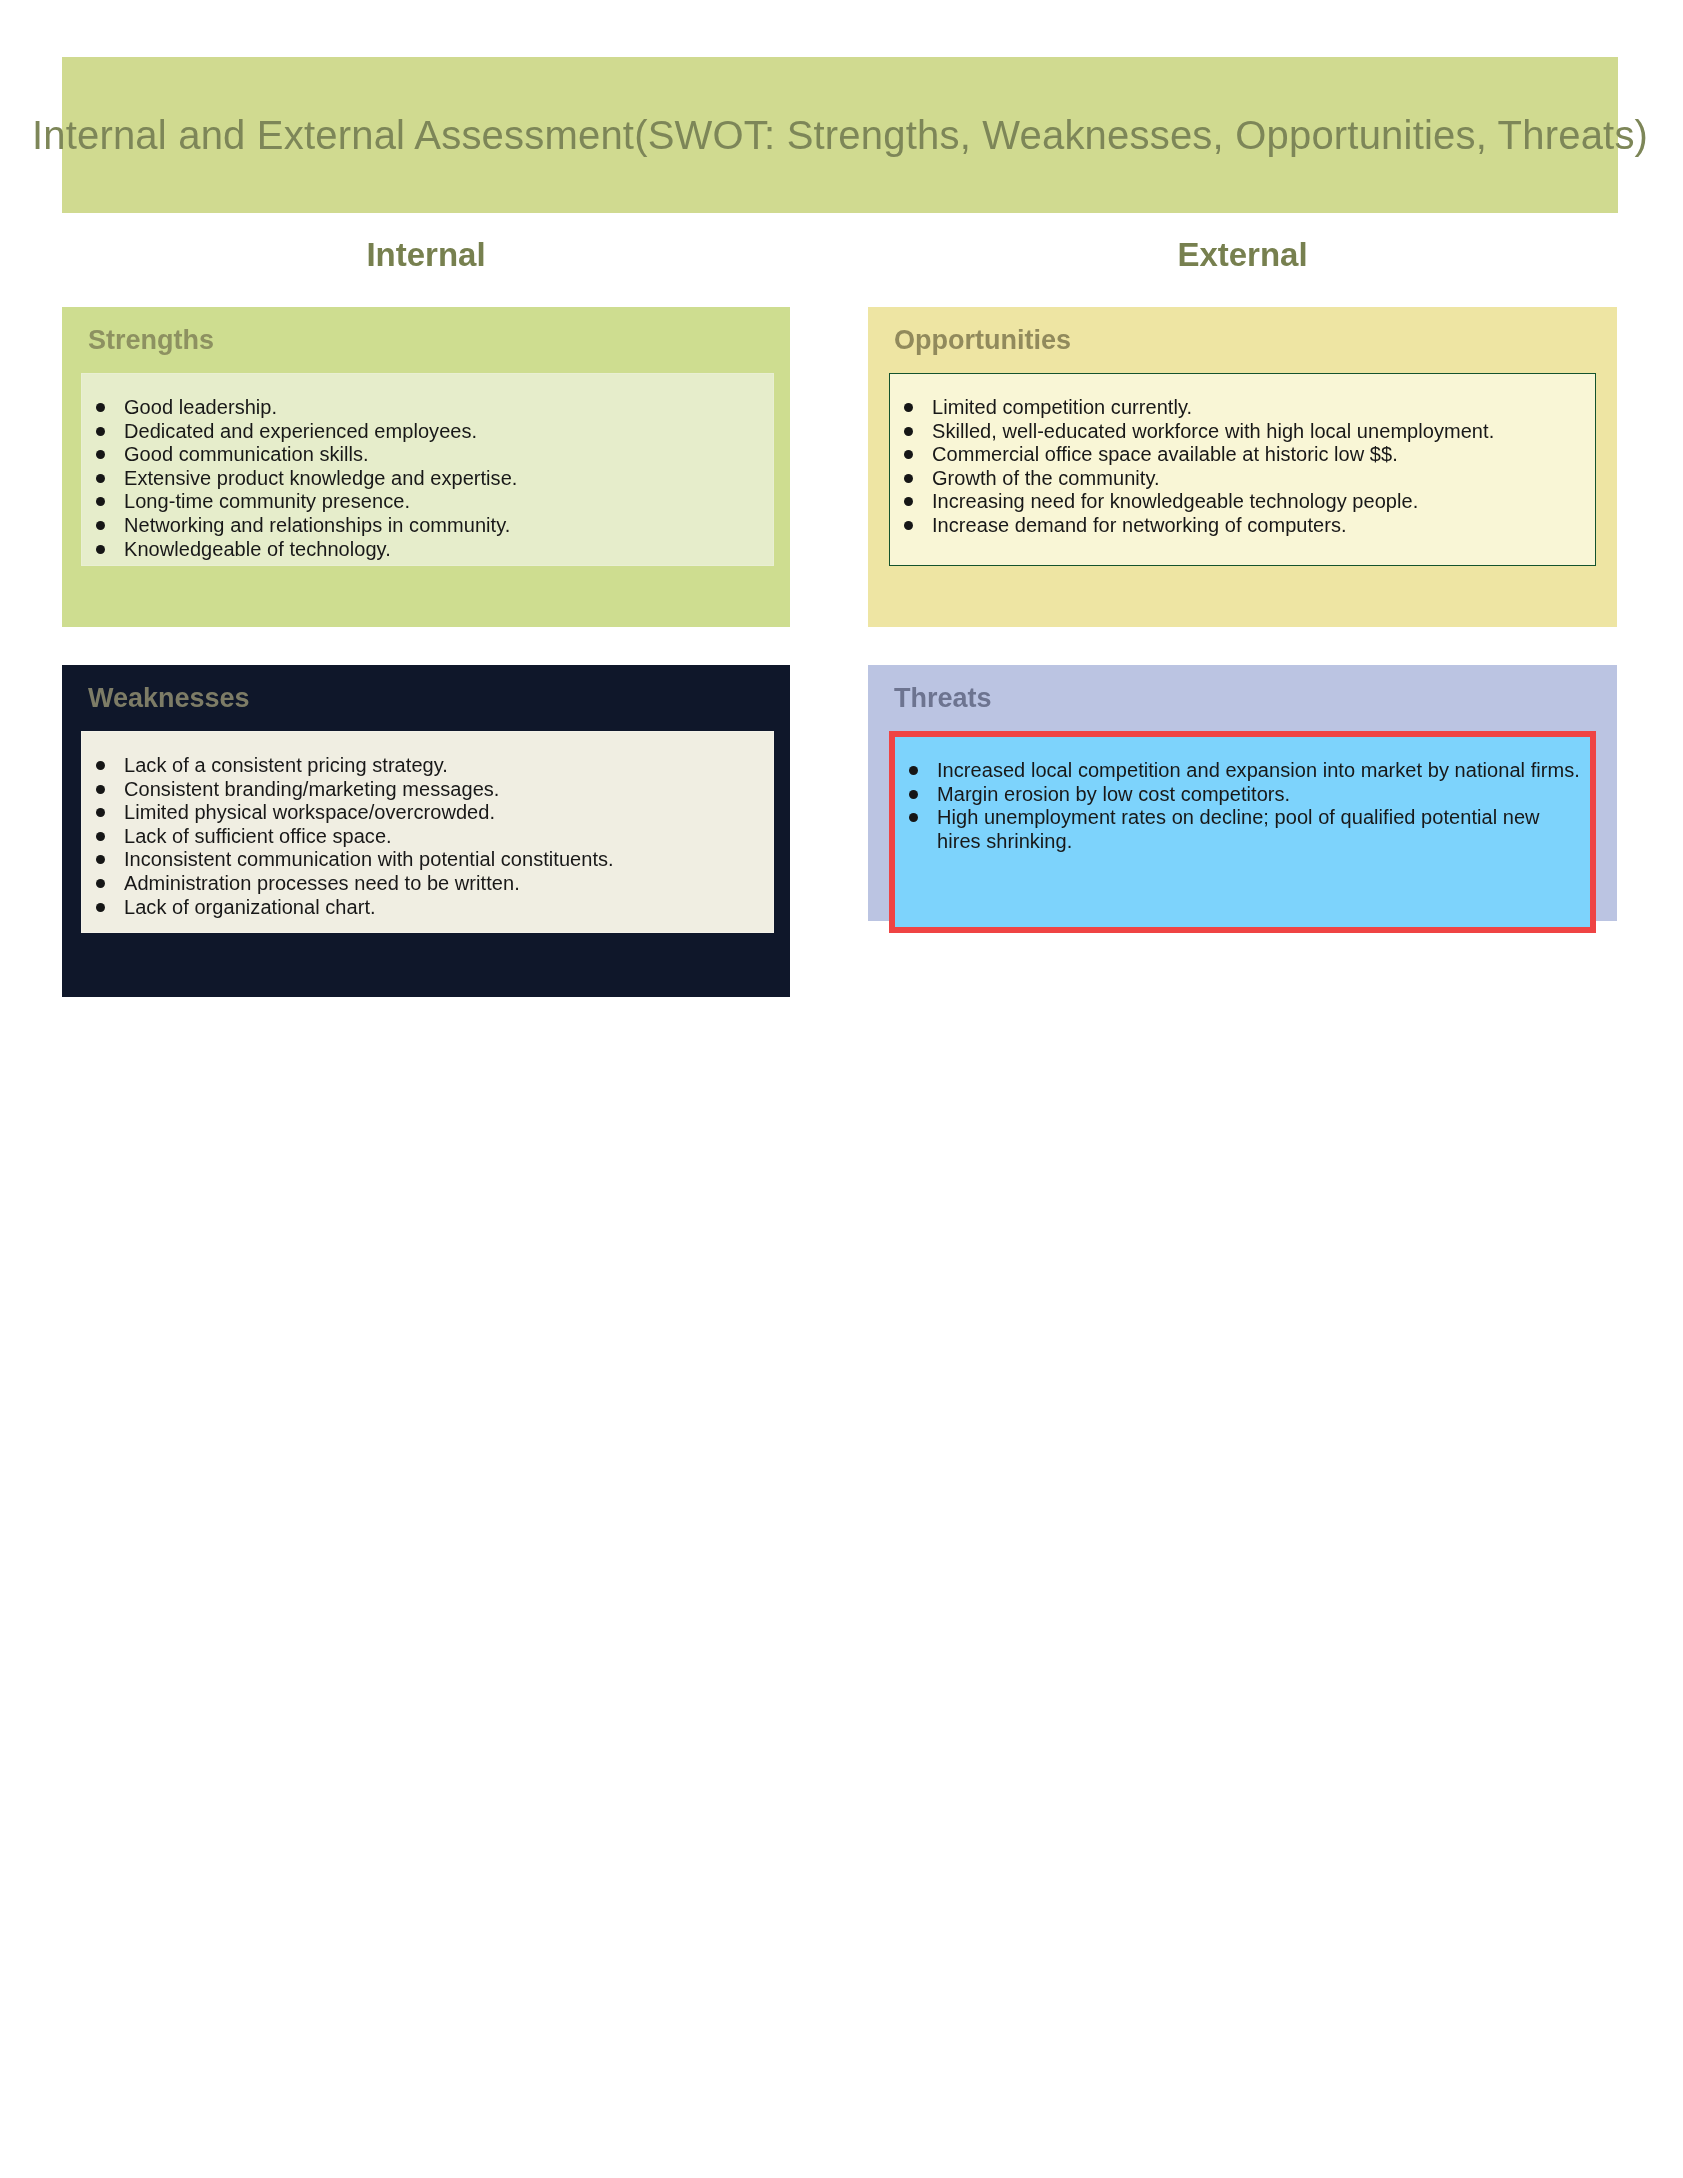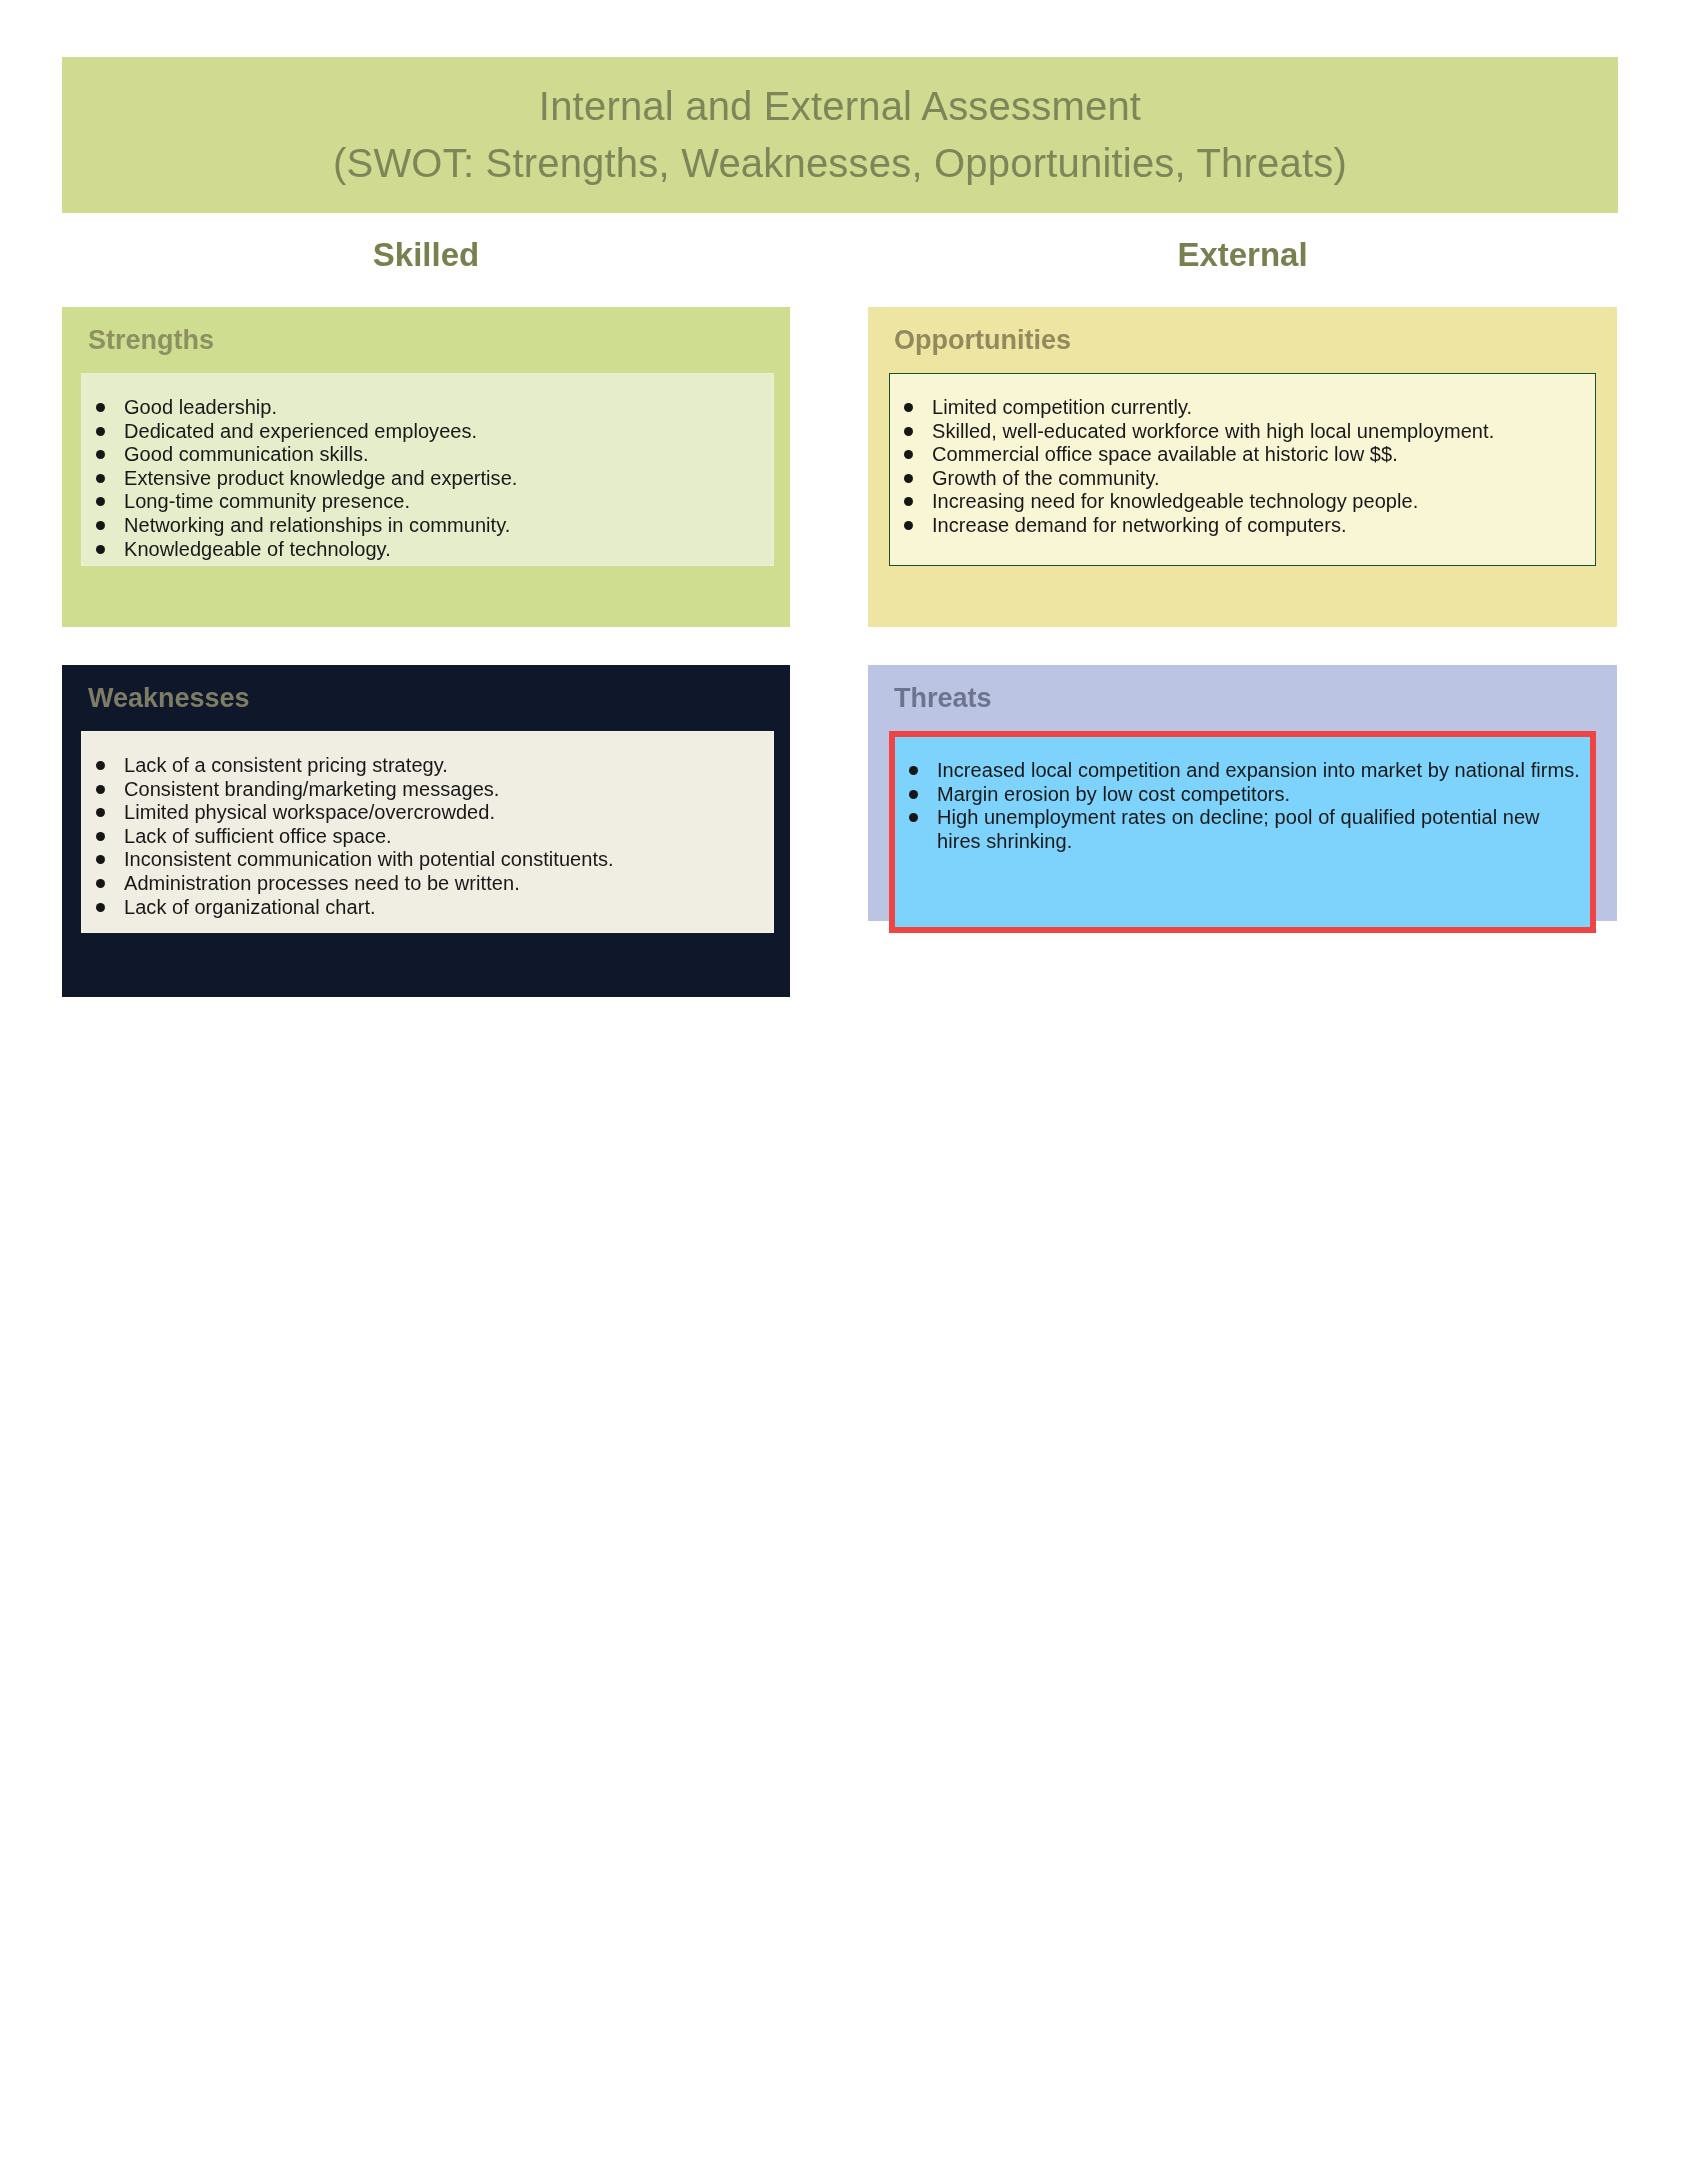--- a/index.html
+++ b/index.html
@@ -17,21 +17,21 @@
 
   
   #header-band {
     position: absolute;
     left: 62px;
     top: 57px;
     width: 1556px;
     height: 156px;
     background: #d0da90;
     display: flex;
-    flex-direction: column;
+    flex-direction: row;
     align-items: center;
     justify-content: center;
     box-sizing: border-box;
   }
   #header-band .title-line {
     color: #7d8658;
     font-size: 40px;
     font-weight: normal;
     line-height: 1.42;
     letter-spacing: 0.2px;
@@ -146,21 +146,21 @@
   }
 </style>
 </head>
 <body>
 
 <div id="header-band">
   <div class="title-line">Internal and External Assessment</div>
   <div class="title-line">(SWOT: Strengths, Weaknesses, Opportunities, Threats)</div>
 </div>
 
-<div class="column-caption" id="caption-internal">Skilled</div>
+<div class="column-caption" id="caption-internal">Internal</div>
 <div class="column-caption" id="caption-external">External</div>
 
 <div class="quad" id="quad-strengths">
   <div class="quad-title">Strengths</div>
   <div class="quad-panel">
     <ul>
         <li><span class="bullet"></span><span>Good leadership.</span></li>
         <li><span class="bullet"></span><span>Dedicated and experienced employees.</span></li>
         <li><span class="bullet"></span><span>Good communication skills.</span></li>
         <li><span class="bullet"></span><span>Extensive product knowledge and expertise.</span></li>

